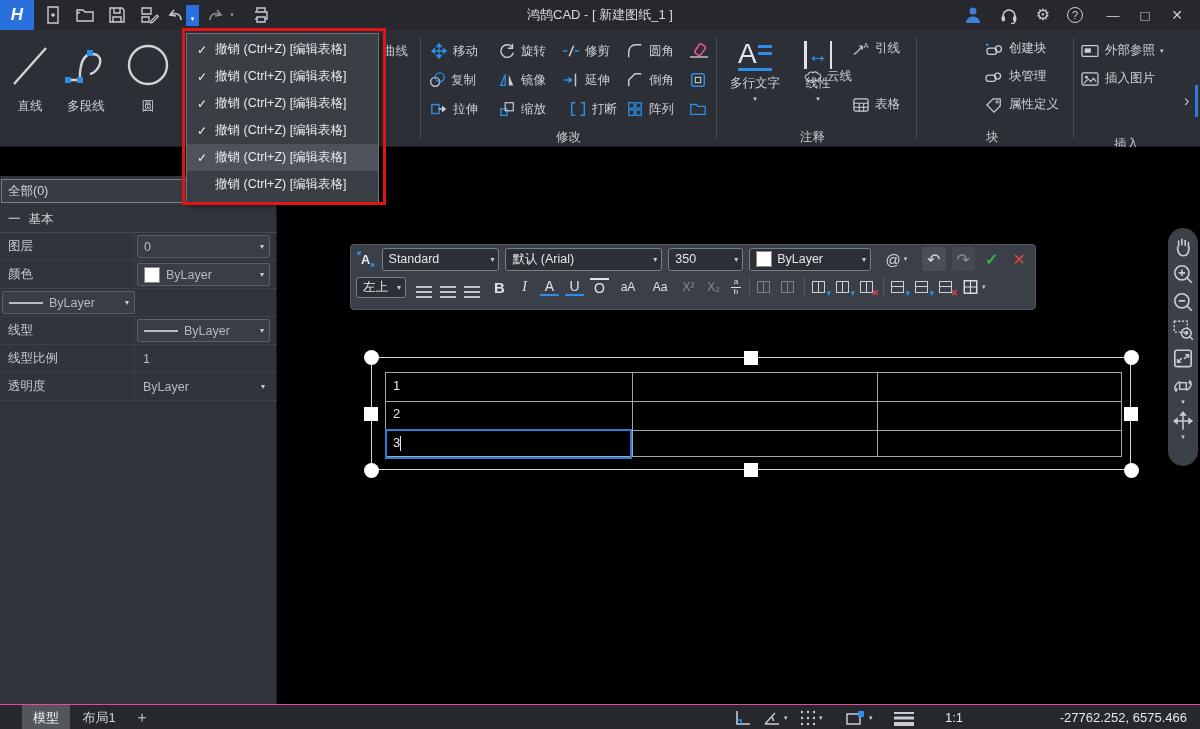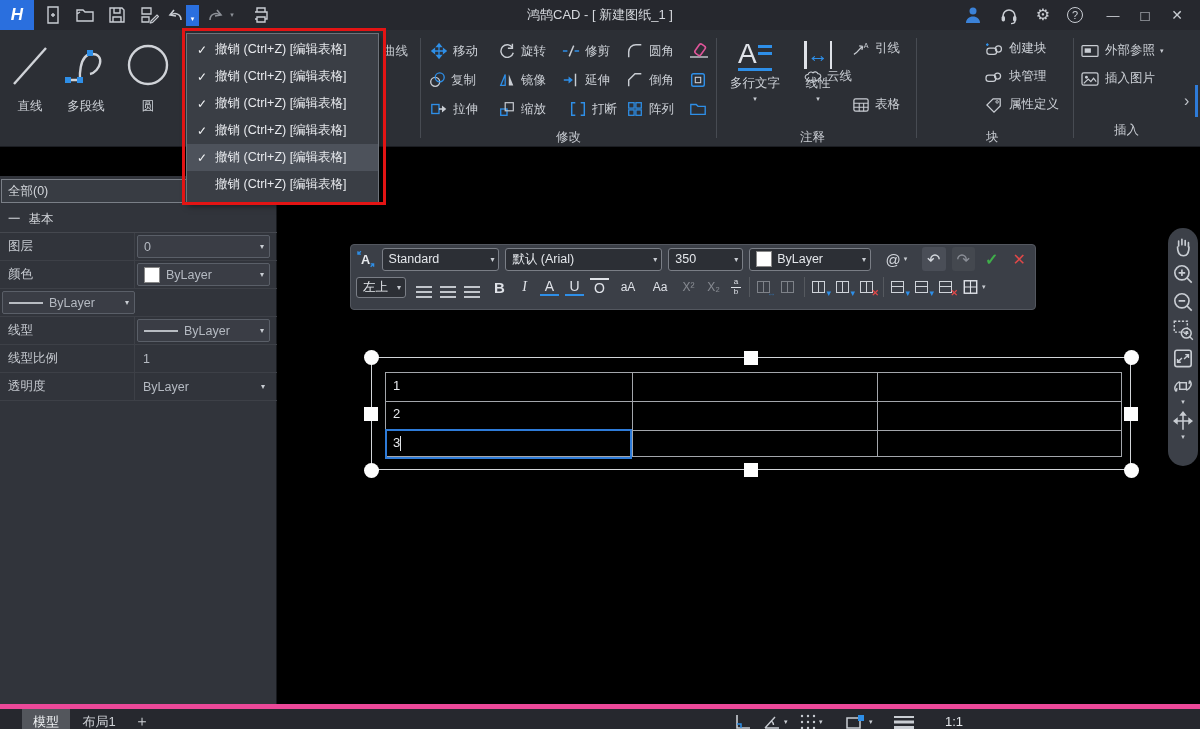--- a/index.html
+++ b/index.html
@@ -86,21 +86,21 @@
   .bbox { left:371px; top:210px; width:760px; height:113px; border:1px solid #d2d5d9; }
   .grip-c { position:absolute; width:15px; height:15px; border-radius:50%; background:#fdfdfd; }
   .grip-s { position:absolute; width:14px; height:14px; background:#fdfdfd; }
 
   
   .nav { left:1168px; top:81px; width:30px; height:238px; background:#3c4048; border-radius:15px;
          display:flex; flex-direction:column; align-items:center; padding-top:7px; gap:4px; }
   .nav .arr-s { margin-top:-3px; }
 
   
-  .statusbar { left:0; top:704px; width:1200px; height:25px; background:#26282e; border-top:5px solid #ec4899; }
+  .statusbar { left:0; top:704px; width:1200px; height:25px; background:#26282e; border-top:1px solid #ec4899; }
   .sb-model { left:22px; top:0; width:48px; height:25px; background:#53565c; color:#f1f3f5; font-size:13px;
               display:flex; align-items:center; justify-content:center; }
   .sb-layout { left:74px; top:0; width:50px; height:25px; color:#cdd0d5; font-size:13px;
                display:flex; align-items:center; justify-content:center; }
   .sb-plus { left:130px; top:0; width:24px; height:25px; color:#cdd0d5; font-size:15px;
              display:flex; align-items:center; justify-content:center; }
   .sb-ic { top:2px; height:21px; display:flex; align-items:center; gap:2px; color:#c9cdd3; }
   .sb-text { top:0; height:25px; display:flex; align-items:center; color:#e3e6ea; font-size:13px; }
 
   
@@ -411,21 +411,21 @@
       <span class="arr-s">▾</span>
     </div>
     <div class="abs smallbtn" style="left:1080px;top:40px">
       <svg width="20" height="16" viewBox="0 0 22 18">
           <rect x="2" y="2" width="18" height="14" rx="2" stroke="#c9cdd3" stroke-width="1.4" fill="none"></rect>
           <circle cx="7" cy="7" r="1.6" fill="#c9cdd3"></circle>
           <path d="M4 14l5-5 3 3 3-4 3 4" stroke="#c9cdd3" stroke-width="1.3" fill="none"></path>
         </svg>
       <span>插入图片</span>
     </div>
-    <div class="abs grp-label" style="left:1114px;top:92px">插入</div>
+    <div class="abs grp-label" style="left:1114px;top:106px">插入</div>
 
     <div class="abs" style="left:1184px;top:62px;color:#c0c4ca;font-size:16px"><span>›</span></div>
     <div class="abs ribbon-scroll" style="left:1195px;top:55px;width:3px;height:32px"></div>
   </div>
 
   <div class="abs tab-start">
       <span>开始</span>
     </div>
   <div class="abs tab-doc">
     <span>[ 新建图纸_1 ]</span>
@@ -714,20 +714,23 @@
     <div class="abs sb-ic" style="left:892px">
       <svg width="24" height="18" viewBox="0 0 24 18">
           <path d="M2 4h20" stroke="#c9cdd3" stroke-width="2"></path>
           <path d="M2 9h20" stroke="#c9cdd3" stroke-width="3"></path>
           <path d="M2 15h20" stroke="#c9cdd3" stroke-width="4"></path>
         </svg>
     </div>
     <div class="abs sb-text" style="left:945px">
         <span>1:1</span>
       </div>
+    <div class="abs sb-text" style="left:1030px;width:157px;justify-content:flex-end">
+        <span>-27762.252, 6575.466</span>
+      </div>
   </div>
 
   <div class="abs menu">
     <div class="mi">
         <span class="chk">✓</span>
         <span>撤销 (Ctrl+Z) [编辑表格]</span>
       </div>
     <div class="mi">
         <span class="chk">✓</span>
         <span>撤销 (Ctrl+Z) [编辑表格]</span>

